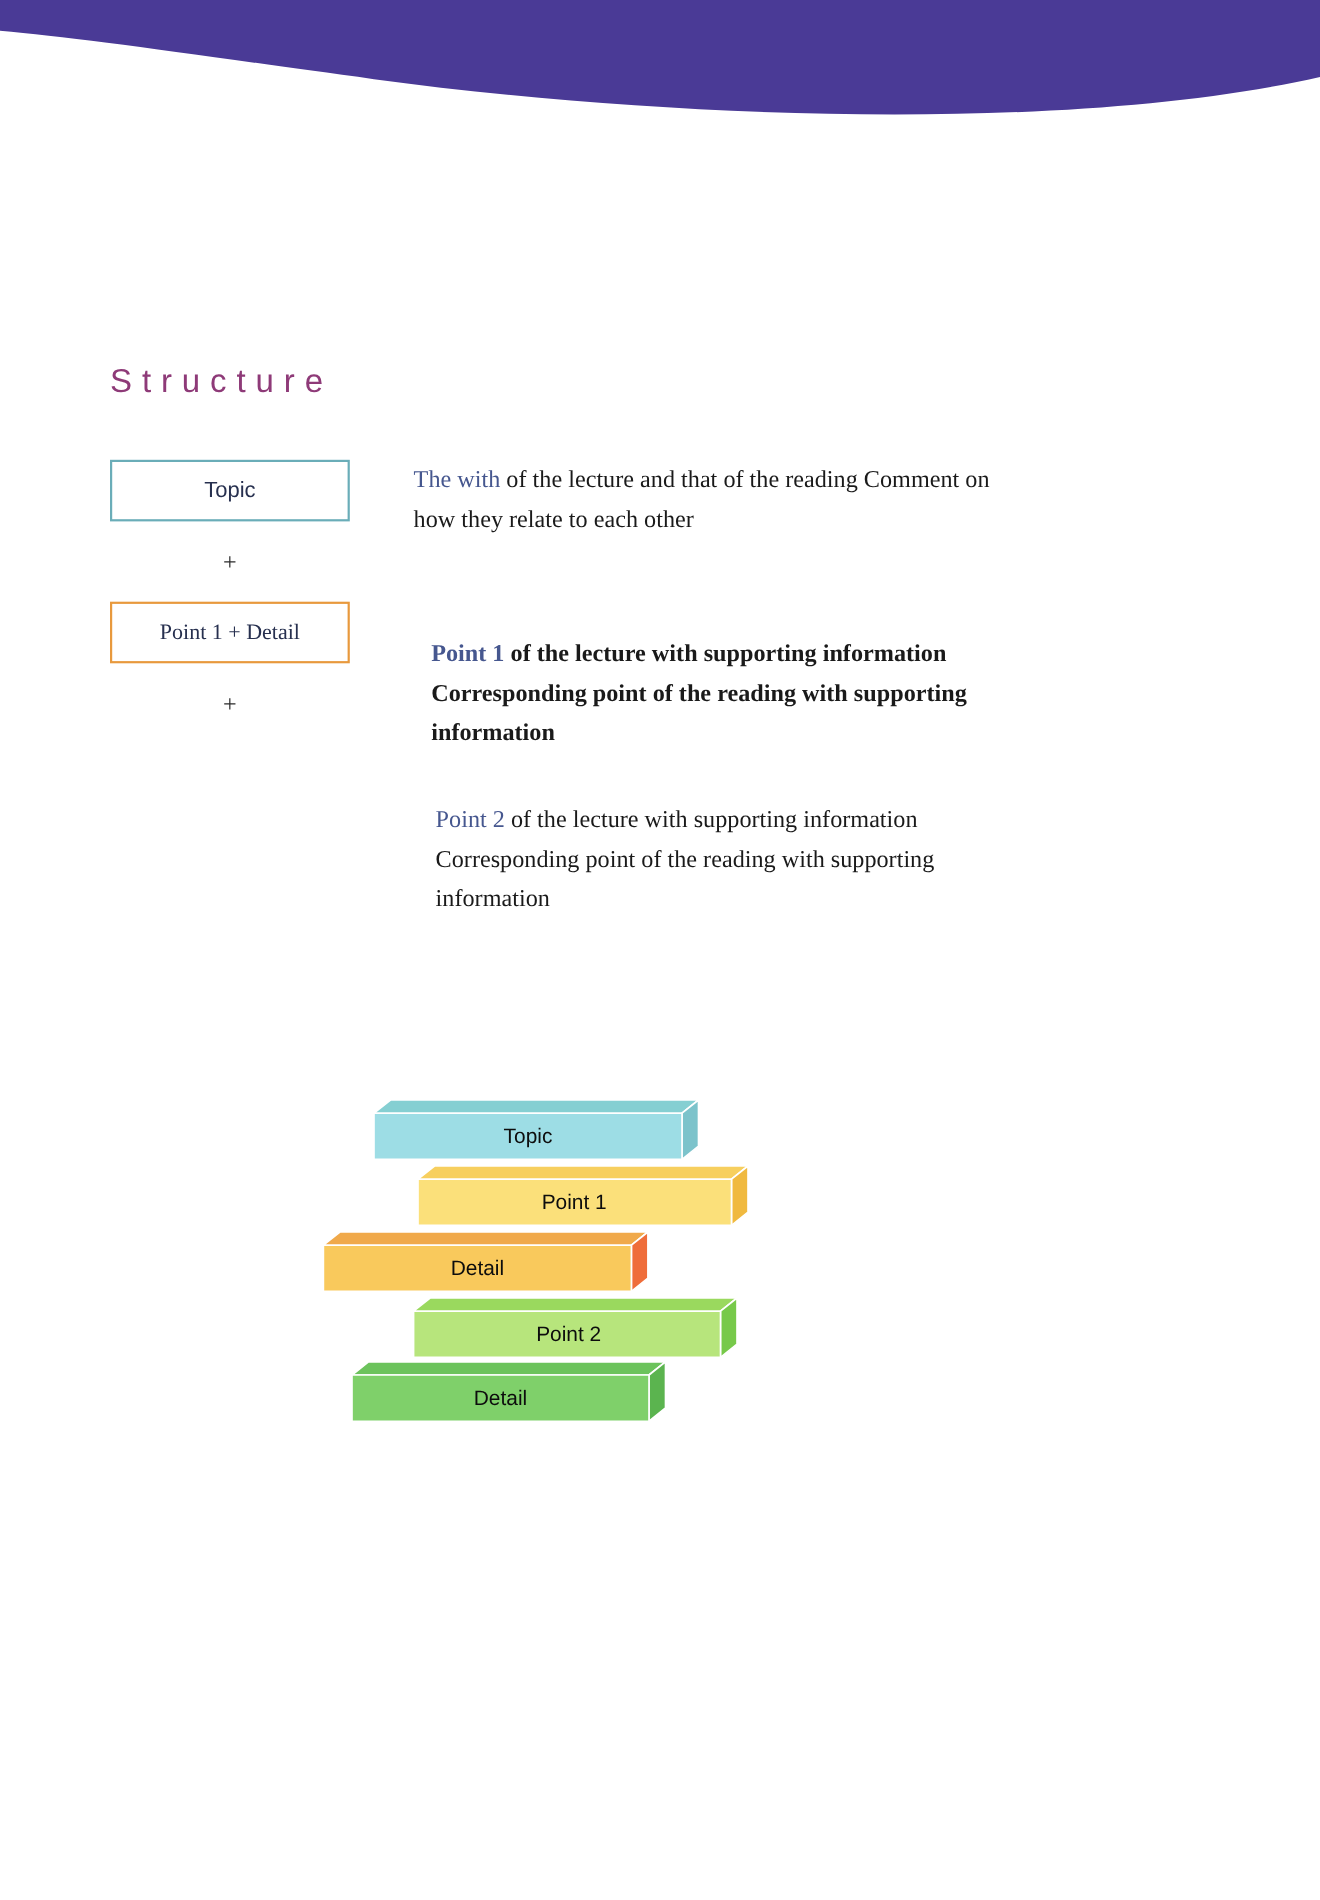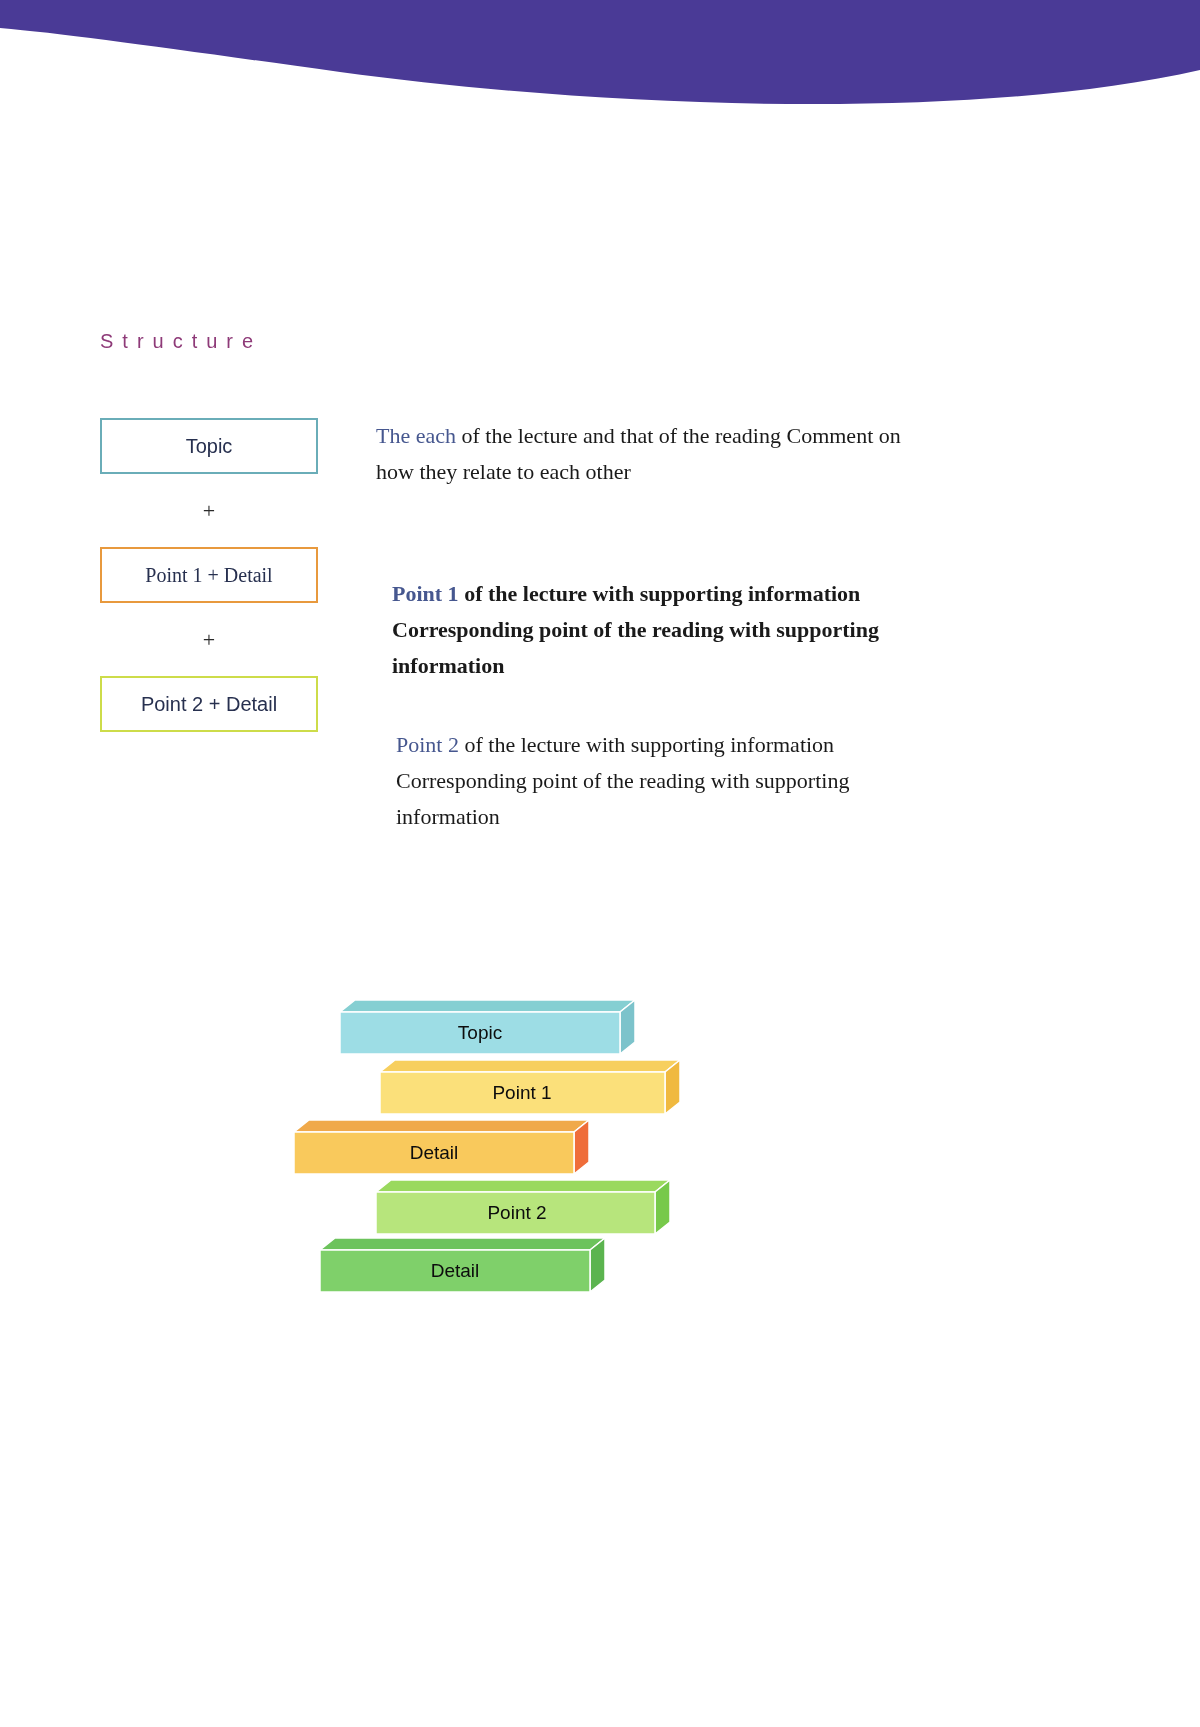--- a/index.html
+++ b/index.html
@@ -24,21 +24,21 @@
     height: 120px;
     overflow: hidden;
   }
   .top-band svg { display: block; }
 
   
   .page-title {
     position: absolute;
     left: 100px;
     top: 330px;
-    font-size: 20px;
+    font-size: 30px;
     letter-spacing: 9px;
     color: #8e3a78;
     font-family: "Liberation Sans", sans-serif;
     font-weight: 400;
   }
 
   
   .left-col {
     position: absolute;
     left: 100px;
@@ -123,30 +123,27 @@
   </div>
 
   <div class="plus-row">+</div>
 
   <div class="struct-box orange" style="border-color: rgb(232, 153, 61); color: rgb(39, 48, 79);">
     <span>Point 1 + Detail</span>
   </div>
 
   <div class="plus-row">+</div>
 
-  <div class="struct-box lime" style="border-color: rgb(205, 220, 74); color: rgb(39, 48, 79);">
-    <span>Point 2 + Detail</span>
-  </div>
 
 </div>
 
 <div class="right-col">
 
   <p class="para p1" style="color: rgb(26, 26, 26);">
-    <span class="lead" style="color: rgb(70, 87, 143);">The each</span><span> of the lecture and that of the reading Comment on how they relate to each other</span>
+    <span class="lead" style="color: rgb(70, 87, 143);">The with</span><span> of the lecture and that of the reading Comment on how they relate to each other</span>
   </p>
 
   <p class="para p2" style="color: rgb(26, 26, 26);">
     <span class="lead" style="color: rgb(70, 87, 143);">Point 1</span><span> of the lecture with supporting information Corresponding point of the reading with supporting information</span>
   </p>
 
   <p class="para p3" style="color: rgb(26, 26, 26); margin-left: 20px;">
     <span class="lead" style="color: rgb(70, 87, 143);">Point 2</span><span> of the lecture with supporting information Corresponding point of the reading with supporting information</span>
   </p>
 

